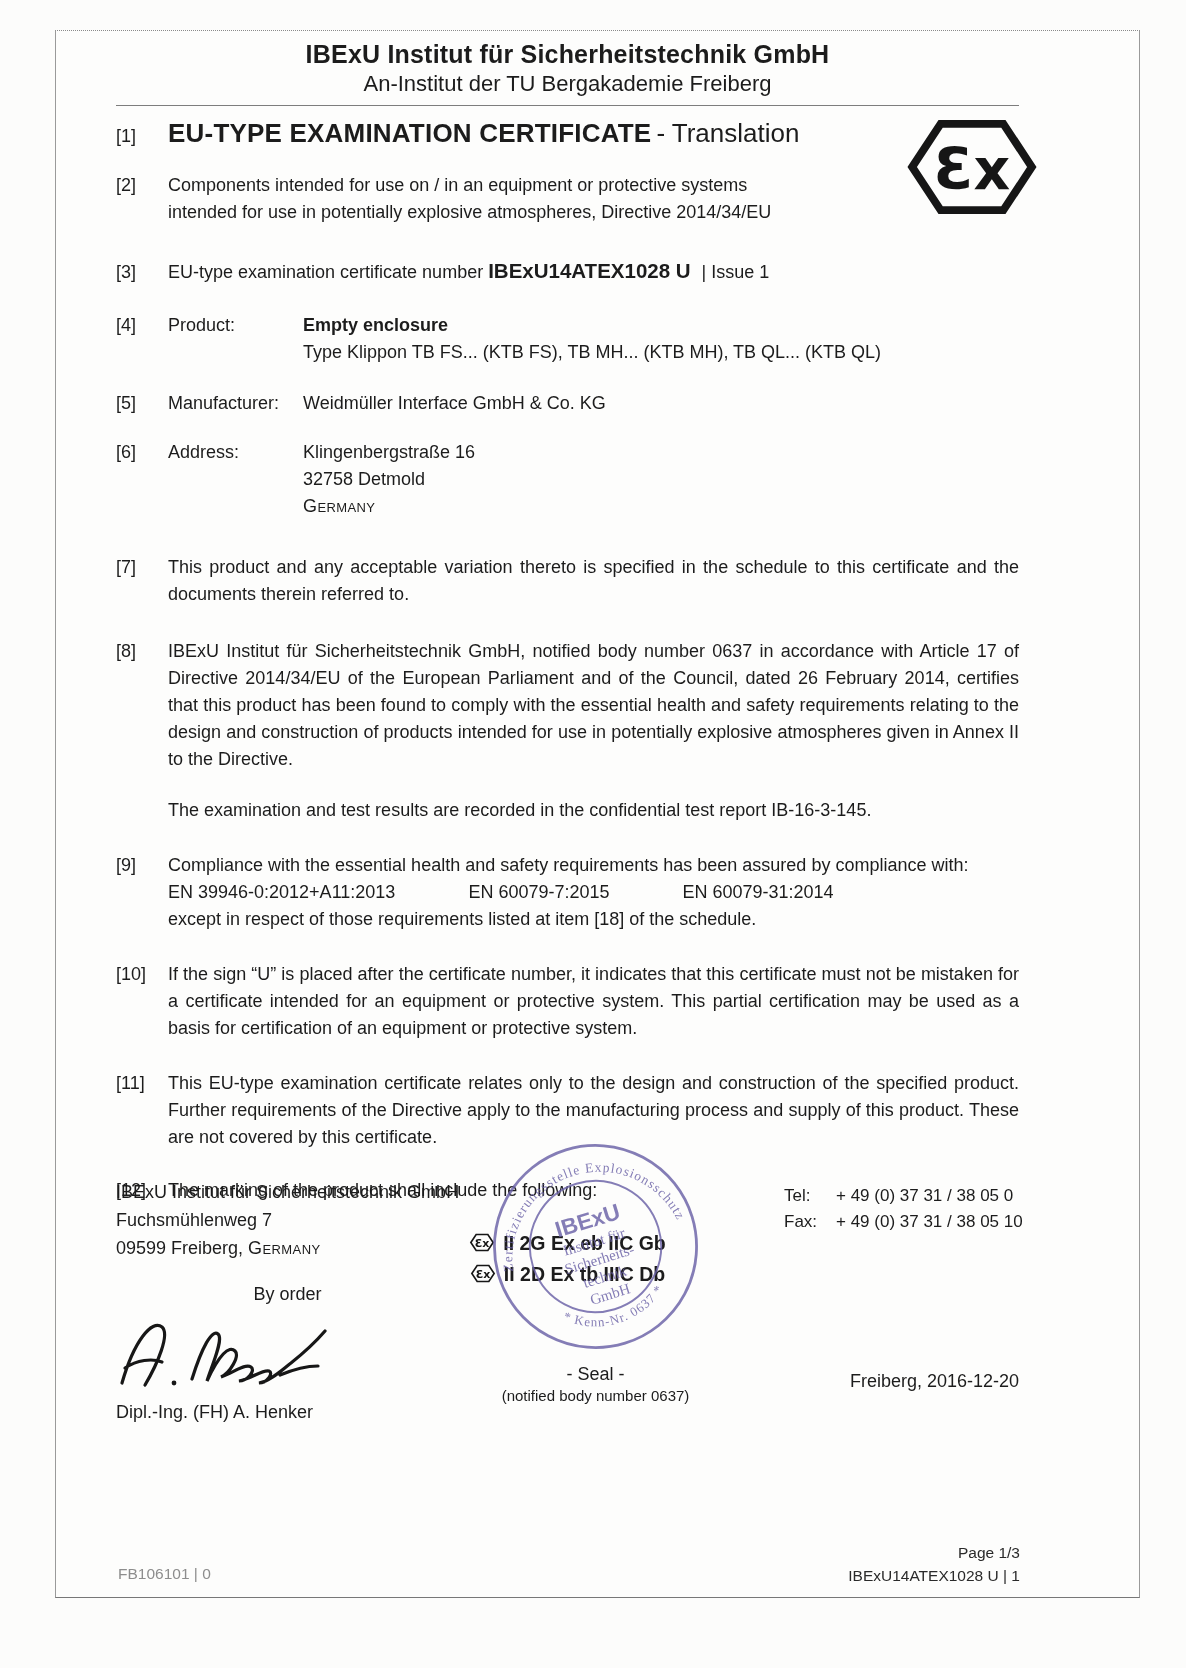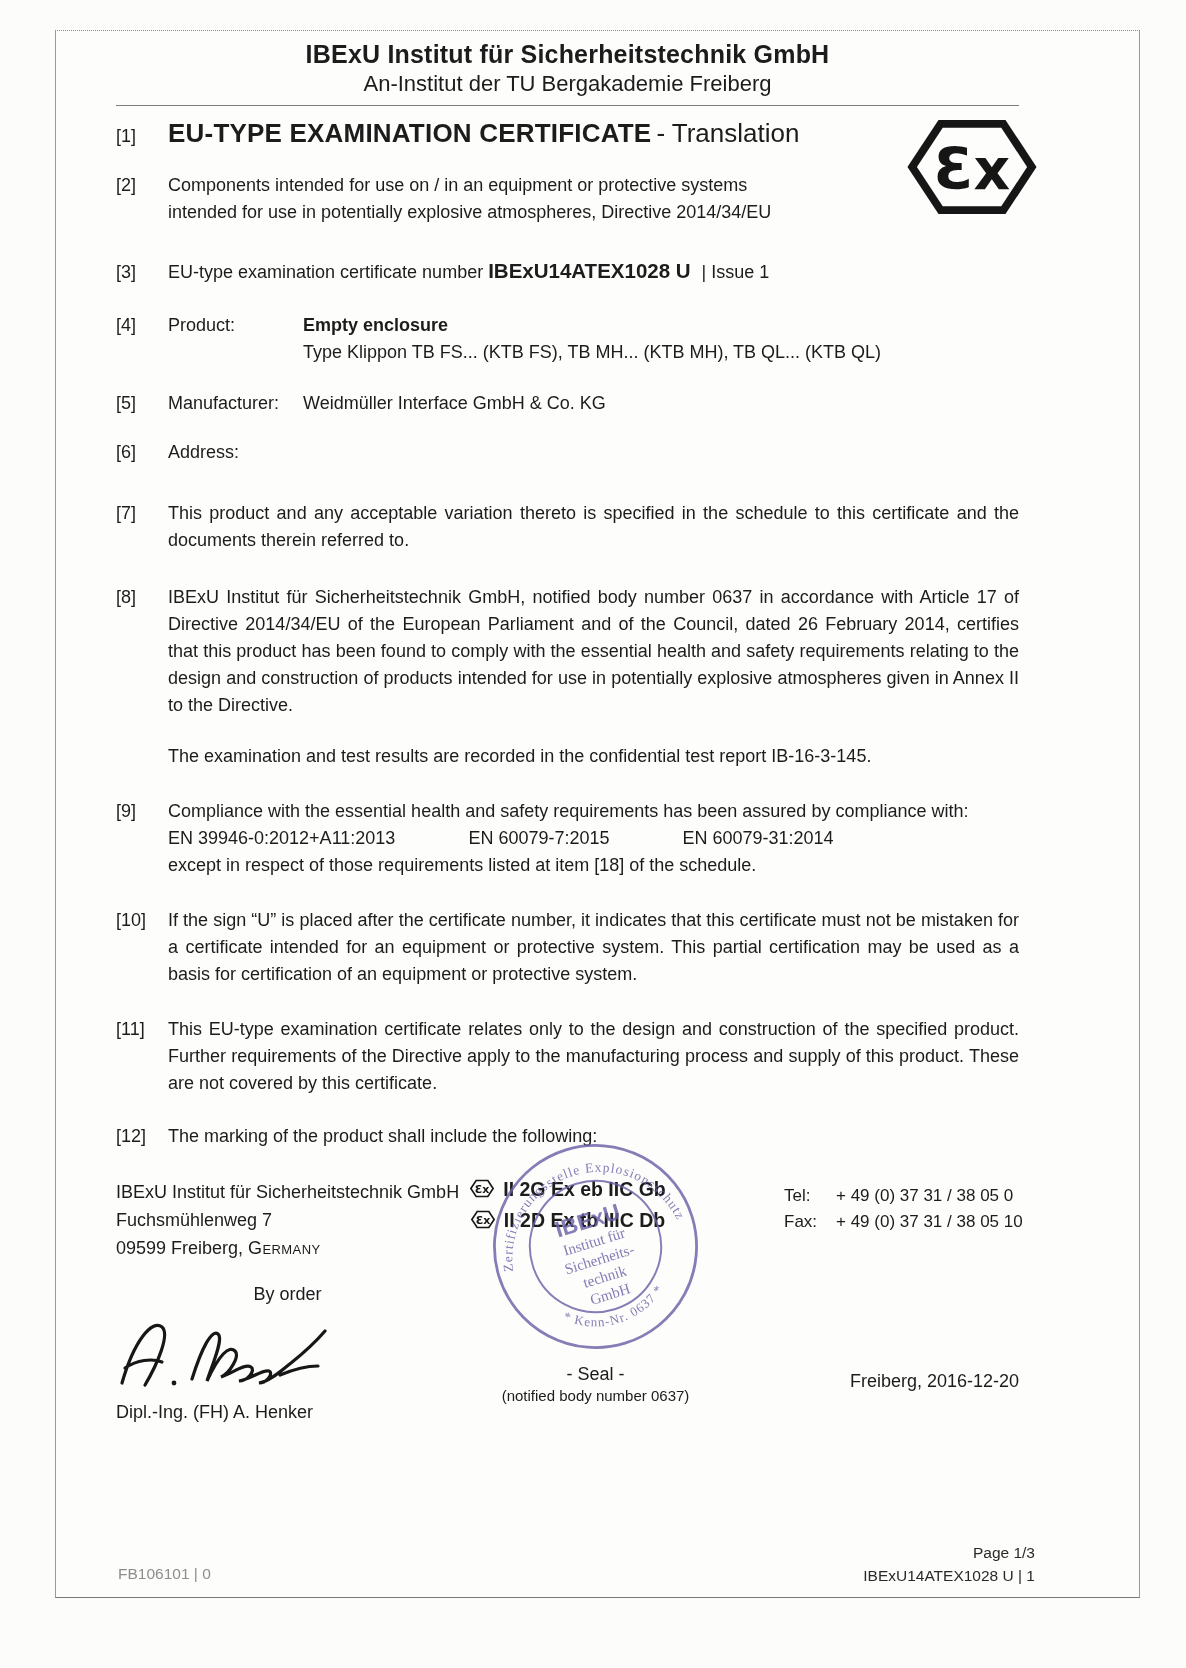--- a/index.html
+++ b/index.html
@@ -120,21 +120,21 @@
   }
   .place-date{
     position:absolute;right:120px;top:1340px;
     font-size:18px;
   }
   .bottom-left{
     position:absolute;left:62px;bottom:14px;
     font-size:15.5px;color:#8d8d8d;
   }
   .bottom-right{
-    position:absolute;right:104px;bottom:10px;
+    position:absolute;right:119px;bottom:10px;
     font-size:15.5px;line-height:1.45;
     text-align:right;color:#2a2a2a;
   }
 </style>
 </head>
 <body>
 
 <div class="frame">
 
   <svg class="ex-logo" viewBox="0 0 140 104">
@@ -189,20 +189,25 @@
       <div class="body label-col">
         <div class="lbl">Manufacturer:</div>
         <div>Weidmüller Interface GmbH &amp; Co. KG</div>
       </div>
     </div>
 
     <div class="item" style="margin-top:22px;">
       <div class="num">[6]</div>
       <div class="body label-col">
         <div class="lbl">Address:</div>
+        <div>
+          <div>Klingenbergstraße 16</div>
+          <div>32758 Detmold</div>
+          <div class="smallcaps">Germany</div>
+        </div>
       </div>
     </div>
 
     <div class="item" style="margin-top:34px;">
       <div class="num">[7]</div>
       <div class="body just">This product and any acceptable variation thereto is specified in the schedule to this certificate and the documents therein referred to.</div>
     </div>
 
     <div class="item" style="margin-top:30px;">
       <div class="num">[8]</div>

